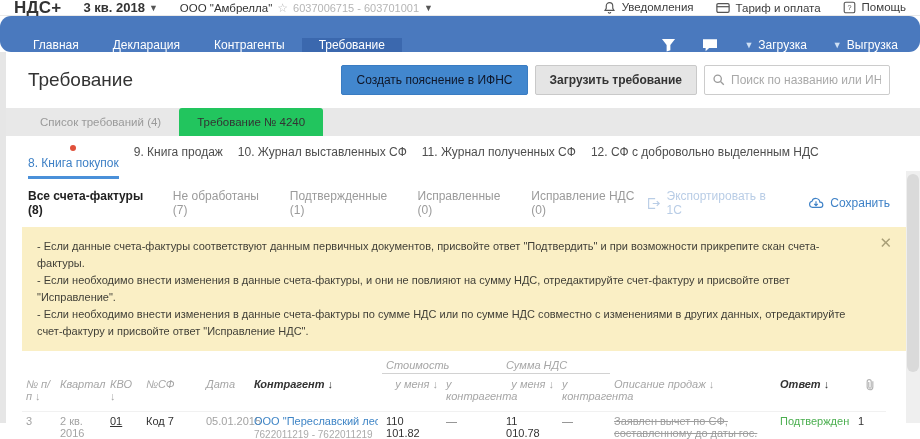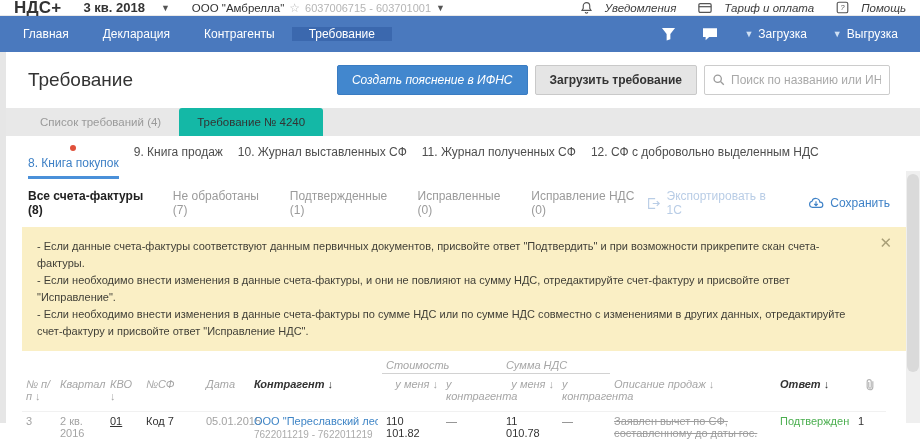--- a/index.html
+++ b/index.html
@@ -3,61 +3,61 @@
 <meta charset="utf-8">
 <style>
   * { margin:0; padding:0; box-sizing:border-box; }
   html,body { width:920px; height:439px; overflow:hidden; background:#fff;
     font-family:"Liberation Sans","DejaVu Sans",sans-serif; color:#333; }
 
   
   .topbar { height:16px; background:#fff; border-bottom:1px solid #e9e9e9;
     display:flex; align-items:center; padding:0 14px; }
   .logo { font-size:17px; font-weight:bold; letter-spacing:.2px; margin-right:22px; }
-  .period { font-size:13px; font-weight:bold; margin-right:22px; cursor:pointer; display:flex; align-items:center; gap:16px;}
+  .period { font-size:13px; font-weight:bold; margin-right:22px; cursor:pointer; display:flex; align-items:center; gap:4px;}
   .caret { font-size:9px; color:#555; }
   .company { font-size:11.5px; display:flex; align-items:center; gap:5px; cursor:pointer;}
   .star { color:#b9b9b9; font-size:12px; }
   .company-ids { color:#b5b5b5; font-size:11px; }
   .topbar-right { margin-left:auto; display:flex; align-items:center; gap:22px; }
-  .top-link { display:flex; align-items:flex-end; gap:12px; font-size:11.5px; color:#3c3c3c; cursor:pointer;font-style:italic; }
+  .top-link { display:flex; align-items:flex-start; gap:6px; font-size:11.5px; color:#3c3c3c; cursor:pointer; }
   .ic { display:inline-block; vertical-align:middle; }
 
   
-  .navbar { height:36px; background:#4a79be; display:flex; align-items:center; padding-left:6px; }
+  .navbar { height:36px; background:#4a79be; display:flex; align-items:flex-end; padding-left:16px;border-radius:11px; }
   .nav-item { display:flex; align-items:center; padding:0 17px; color:#fff; font-size:12px; cursor:pointer; text-decoration:none;}
   .nav-item.active { background:#3b68ae; }
   .nav-right { margin-left:auto; display:flex; align-items:center; gap:10px; padding-right:14px; color:#fff; }
   .nav-icon-btn { padding:0 8px; cursor:pointer; display:flex; align-items:center;}
   .nav-drop { display:flex; align-items:center; gap:5px; font-size:12px; color:#fff; padding:0 8px; cursor:pointer; }
   .nav-drop .caret { color:#cfe0f4; }
 
   
   .page { position:relative; height:371px; background:#fff; }
   .gutter-left { position:absolute; left:0; top:0; width:6px; height:371px; background:#e6e6e6; }
   .scroll-track { position:absolute; right:0; top:119px; width:14px; height:252px; background:#efefef; }
   .scroll-thumb { position:absolute; left:1px; top:3px; width:12px; height:198px; background:#dadada; border-radius:6px; }
 
   .title-row { display:flex; align-items:center; padding:13px 30px 0 28px; }
   .page-title { font-size:19px; font-weight:400; color:#333; }
   .title-actions { margin-left:auto; display:flex; align-items:center; gap:7px; }
   .btn { height:30px; font-size:12px; border-radius:2px; padding:0 14px; cursor:pointer;
     display:inline-flex; align-items:center; border:1px solid transparent; }
-  .btn-blue { background:#4287ce; color:#ffffff; border-color:#3a7cc2;font-style:italic; }
+  .btn-blue { background:#4287ce; color:#0f172a; border-color:#3a7cc2; }
   .btn-white { background:#e5e5e5; color:#333; border-color:#c9c9c9; font-weight:bold; }
   .search-box { position:relative; width:186px; height:30px; }
   .search-box input { width:100%; height:100%; border:1px solid #cccccc; border-radius:2px;
     padding:0 8px 0 26px; font-size:12px; color:#333; font-family:inherit; outline:none; }
   .search-box input::placeholder { color:#a9a9a9; }
   .search-ic { position:absolute; left:8px; top:8px; color:#9b9b9b; }
 
   
   .tabstrip { margin-top:13px; height:28px; background:#e8e8e8; display:flex; align-items:stretch; padding-left:22px; }
   .tab { display:flex; align-items:center; padding:0 18px; font-size:11.5px; color:#9a9a9a; cursor:pointer; }
-  .tab.active { background:#14b8a6; color:#333; border-radius:3px 3px 0 0; }
+  .tab.active { background:#22c55e; color:#333; border-radius:3px 3px 0 0; }
 
   
   .subtabs { display:flex; align-items:flex-start; gap:15px; padding:9px 28px 0 28px; font-size:12px; }
   .subtab { color:#4e4e4e; cursor:pointer; padding-bottom:6px; display:flex; align-items:center; gap:5px;flex-direction:column;}
   .subtab.active { color:#3e80c6; border-bottom:3px solid #4a90d9; }
   .dot { width:6px; height:6px; border-radius:50%; background:#e0503a; display:inline-block; }
 
   
   .filter-row { display:flex; align-items:center; padding:10px 30px 0 28px; font-size:12px; }
   .filters { display:flex; gap:17px; }

